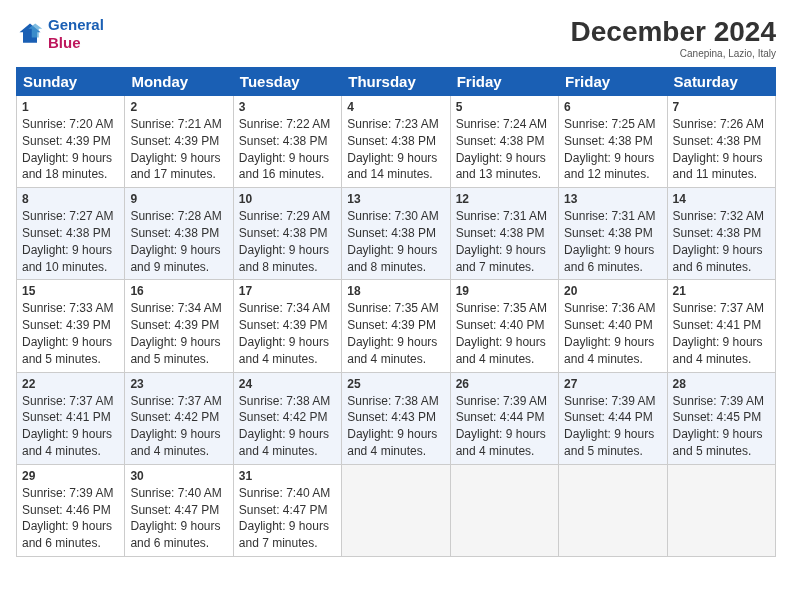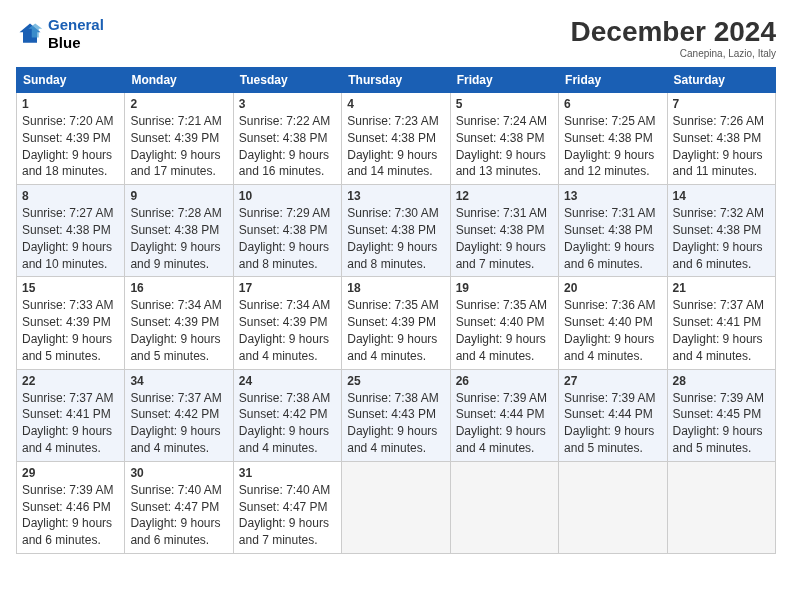--- a/index.html
+++ b/index.html
@@ -56,21 +56,21 @@
     .calendar {
       flex: 1;
       border: 1px solid #ccc;
       border-collapse: collapse;
       width: 100%;
       table-layout: fixed;
     }
     .calendar thead tr th {
       background: #1a5fb4;
       color: #fff;
-      font-size: 12px;
+      font-size: 15px;
       font-weight: bold;
       text-align: left;
       padding: 5px 6px;
       border: 1px solid #1a5fb4;
     }
     .calendar tbody tr td {
       border: 1px solid #ccc;
       vertical-align: top;
       padding: 4px 5px;
       font-size: 9.5px;
@@ -101,21 +101,21 @@
 
 <div class="page">
   <div class="header">
     <div class="logo">
       <svg class="logo-icon" viewBox="0 0 32 32">
         <polygon points="16,4 28,14 24,14 24,26 8,26 8,14 4,14" fill="#1a5fb4"></polygon>
         <polygon points="22,4 30,10 26,10 26,20 18,20 18,10 14,10" fill="#4a9fd4" opacity="0.7"></polygon>
       </svg>
       <div class="logo-text">
         <div><span>General</span></div>
-        <div style="color:#000000;">Blue</div>
+        <div style="color:#be185d;">Blue</div>
       </div>
     </div>
     <div class="title-block">
       <div class="main-title">December 2024</div>
       <div class="subtitle">Canepina, Lazio, Italy</div>
     </div>
   </div>
 
   <table class="calendar">
     <thead>
@@ -307,21 +307,21 @@
         <tr>
           <td>
           <span class="day-num">22</span>
           <div class="day-info">
             Sunrise: 7:37 AM<br>
             Sunset: 4:41 PM<br>
             Daylight: 9 hours and 4 minutes.
           </div>
         </td>
           <td>
-          <span class="day-num">34</span>
+          <span class="day-num">23</span>
           <div class="day-info">
             Sunrise: 7:37 AM<br>
             Sunset: 4:42 PM<br>
             Daylight: 9 hours and 4 minutes.
           </div>
         </td>
           <td>
           <span class="day-num">24</span>
           <div class="day-info">
             Sunrise: 7:38 AM<br>

